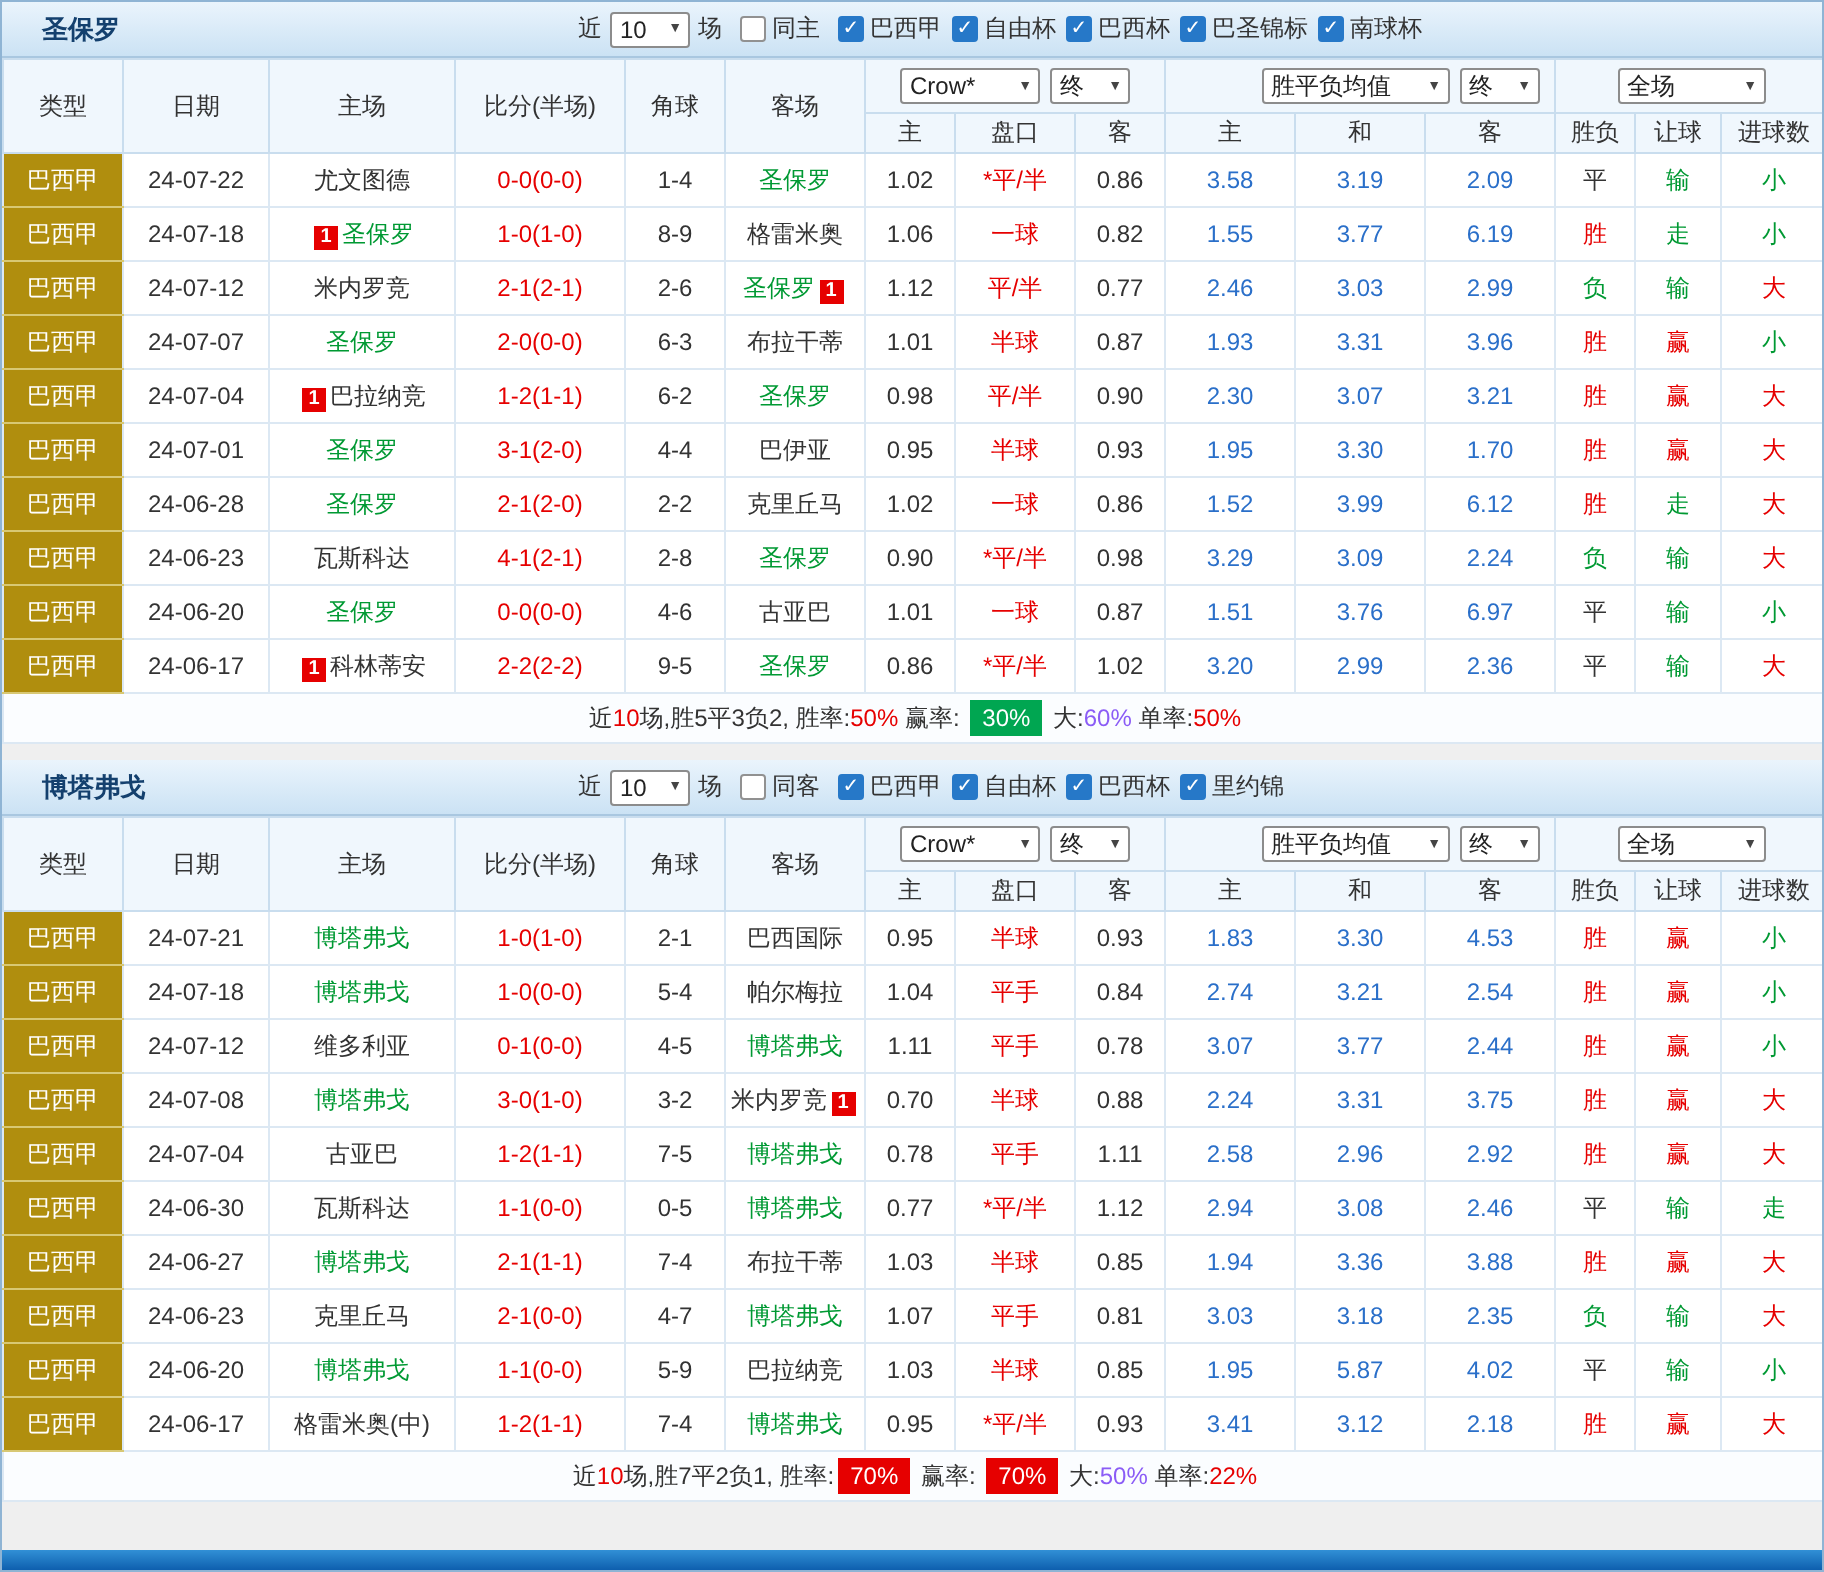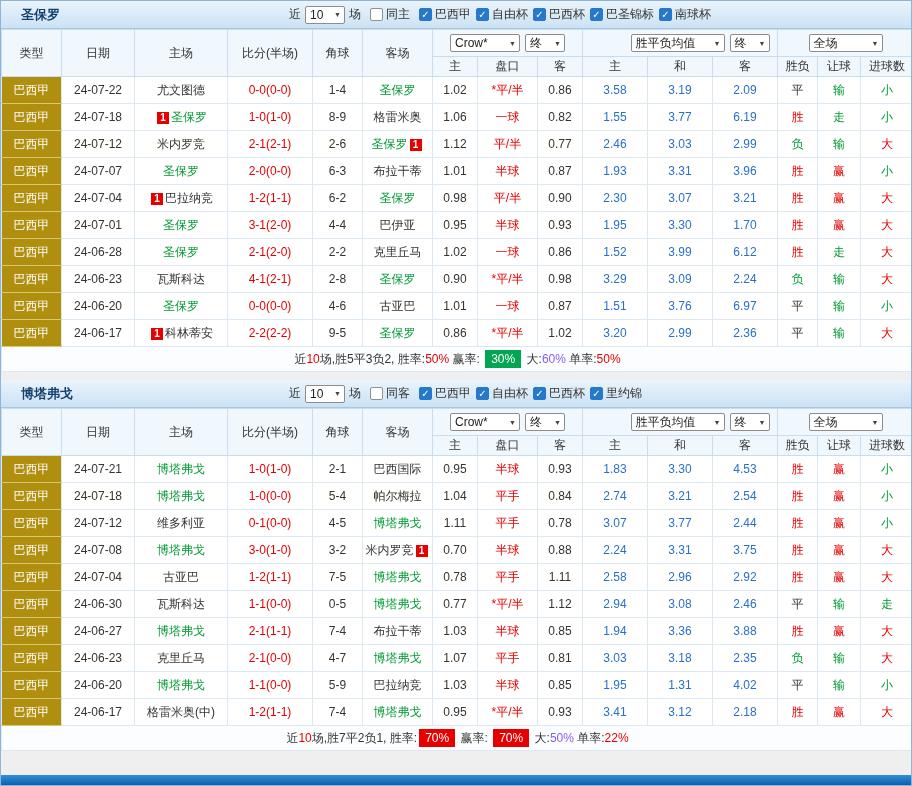--- a/index.html
+++ b/index.html
@@ -591,21 +591,21 @@
             <td class="type">巴西甲</td>
             <td>24-06-20</td>
             <td><span class="team-green">博塔弗戈</span></td>
             <td class="score">1-1(0-0)</td>
             <td>5-9</td>
             <td><span>巴拉纳竞</span></td>
             <td>1.03</td>
             <td class="hcap">半球</td>
             <td>0.85</td>
             <td class="avg">1.95</td>
-            <td class="avg">1.31</td>
+            <td class="avg">5.87</td>
             <td class="avg">4.02</td>
             <td style="color: rgb(51, 51, 51);">平</td>
             <td style="color: rgb(0, 153, 51);">输</td>
             <td style="color: rgb(0, 153, 51);">小</td>
           </tr>
           <tr>
             <td class="type">巴西甲</td>
             <td>24-06-17</td>
             <td><span>格雷米奥(中)</span></td>
             <td class="score">1-2(1-1)</td>

